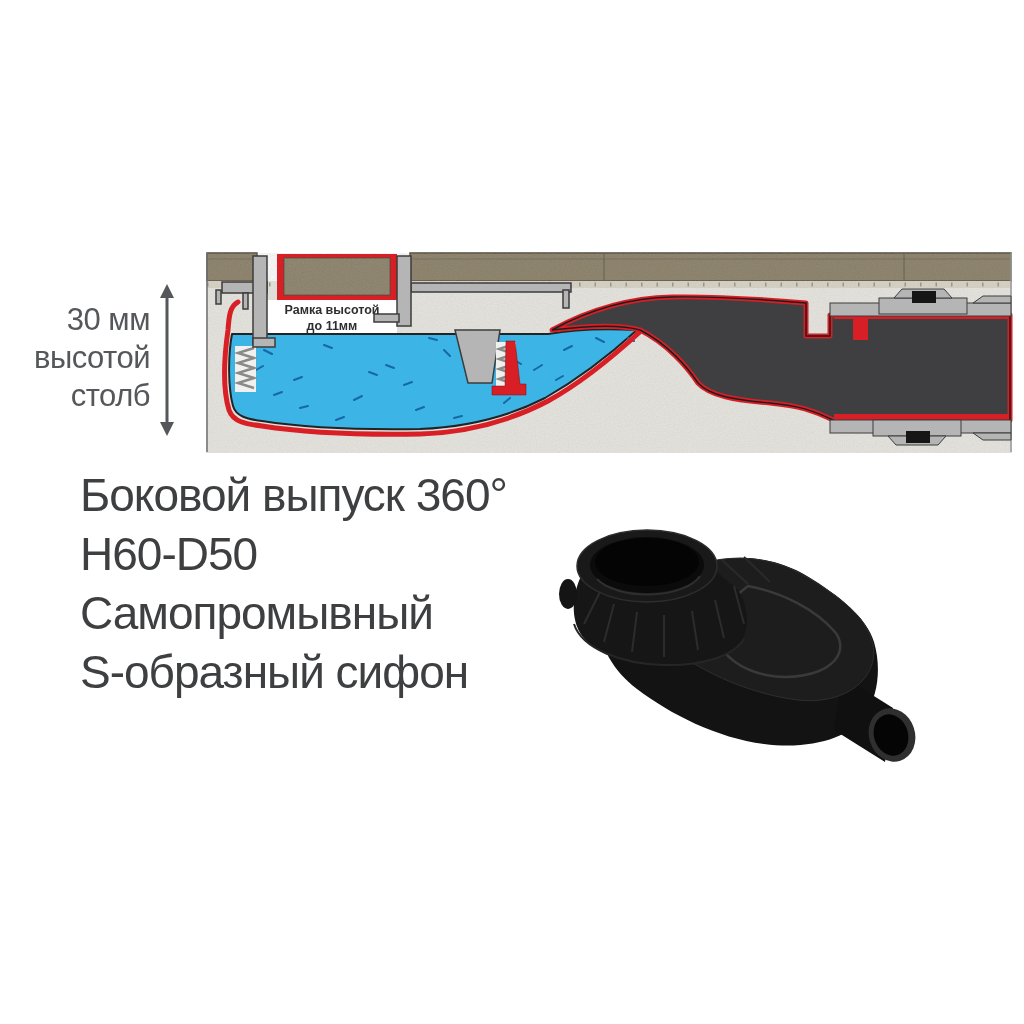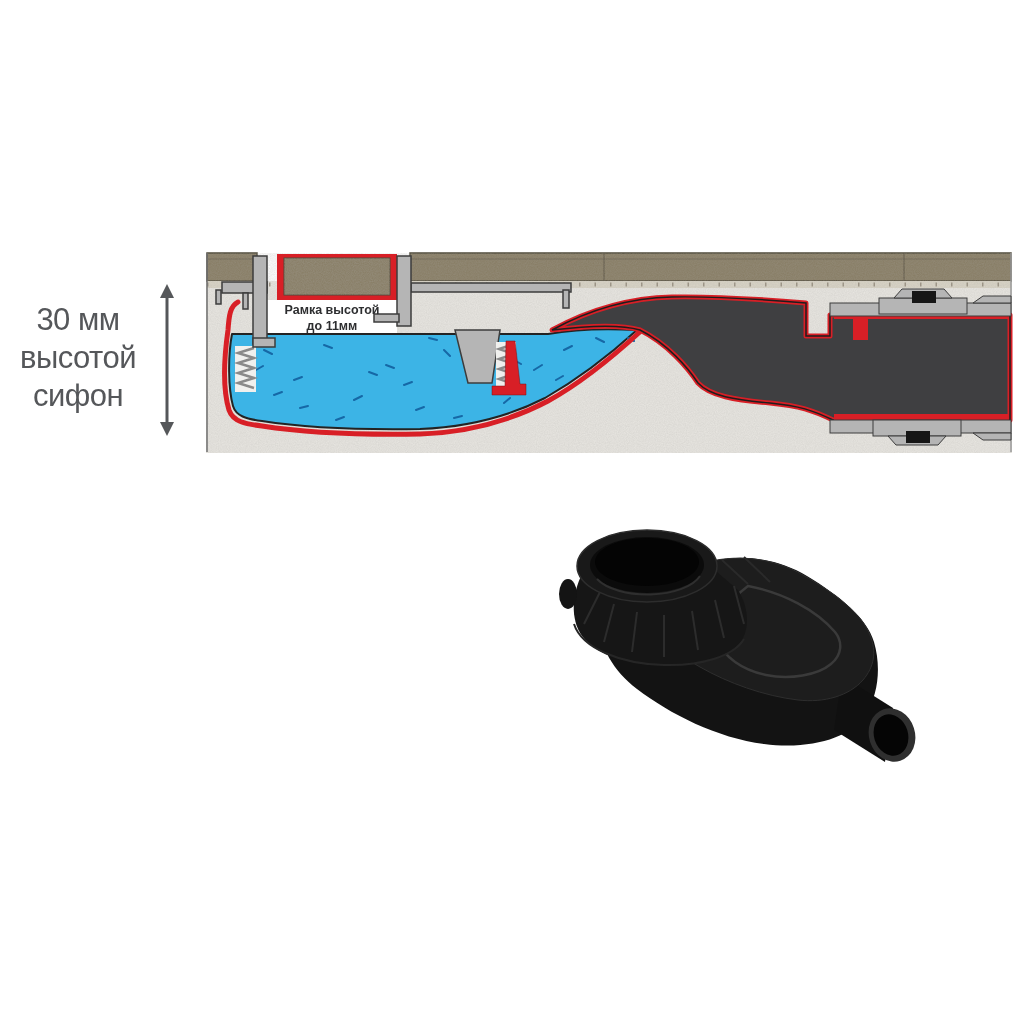--- a/index.html
+++ b/index.html
@@ -1,34 +1,34 @@
 <!DOCTYPE html>
 <html><head>
 <meta charset="utf-8">
 <style>
   html,body{margin:0;padding:0;background:#ffffff;}
   .canvas{position:relative;width:1024px;height:1024px;background:#ffffff;overflow:hidden;
           font-family:"Liberation Sans", sans-serif;}
   .abs{position:absolute;}
-  .wcl{left:6px;top:301px;width:144px;text-align:center;font-size:31px;line-height:38px;
+  .wcl{left:6px;top:301px;width:144px;text-align:right;font-size:31px;line-height:38px;
        color:#55575a;letter-spacing:-0.5px;}
   .features{left:80px;top:466px;font-size:46px;line-height:59px;color:#3e3f41;
             letter-spacing:-1px;white-space:nowrap;}
   svg{display:block;}
   text{font-family:"Liberation Sans", sans-serif;}
 </style>
 </head>
 <body>
 
 <div class="canvas">
 
   <div class="abs wcl">
     <div>30 мм</div>
     <div>высотой</div>
-    <div>сифон</div>
+    <div>столб</div>
   </div>
 
   <svg class="abs" style="left:152px;top:284px" width="30" height="152" viewBox="0 0 30 152">
     <line x1="15" y1="10" x2="15" y2="142" stroke="#55575a" stroke-width="3"></line>
     <polygon points="15,0 8,14 22,14" fill="#55575a"></polygon>
     <polygon points="15,152 8,138 22,138" fill="#55575a"></polygon>
   </svg>
 
   <svg class="abs" style="left:204px;top:250px" width="810" height="205" viewBox="0 0 810 205">
     <defs>
@@ -114,20 +114,26 @@
       <rect x="669" y="170" width="88" height="16"></rect>
       <path d="M684,186 L692,195 L734,195 L742,186 Z"></path>
     </g>
     <rect x="708" y="41" width="24" height="12" fill="#161616"></rect>
     <rect x="702" y="181" width="24" height="12" fill="#161616"></rect>
 
     <text x="128" y="64" text-anchor="middle" font-size="12.5" font-weight="bold" fill="#2d2e30">Рамка высотой</text>
     <text x="128" y="80" text-anchor="middle" font-size="12.5" font-weight="bold" fill="#2d2e30">до 11мм</text>
   </svg>
 
+  <div class="abs features">
+    <div>Боковой выпуск 360°</div>
+    <div>H60-D50</div>
+    <div>Самопромывный</div>
+    <div>S-образный сифон</div>
+  </div>
 
   <svg class="abs" style="left:552px;top:494px" width="400" height="300" viewBox="0 0 400 300">
 
     <path d="M150,70 C185,58 225,64 255,82 C288,102 315,124 322,148 C329,172 327,200 313,222
              C298,244 258,256 212,250 C165,244 118,220 85,195 C55,172 42,140 50,115 C58,94 100,78 150,70 Z" fill="#131313"></path>
 
     <polygon points="290,182 341,214 333,268 282,236" fill="#101010"></polygon>
     <ellipse cx="340" cy="241" rx="23" ry="27" transform="rotate(-18 340 241)" fill="#2f2f2f"></ellipse>
     <ellipse cx="339" cy="241" rx="17" ry="21" transform="rotate(-18 339 241)" fill="#050505"></ellipse>
 

